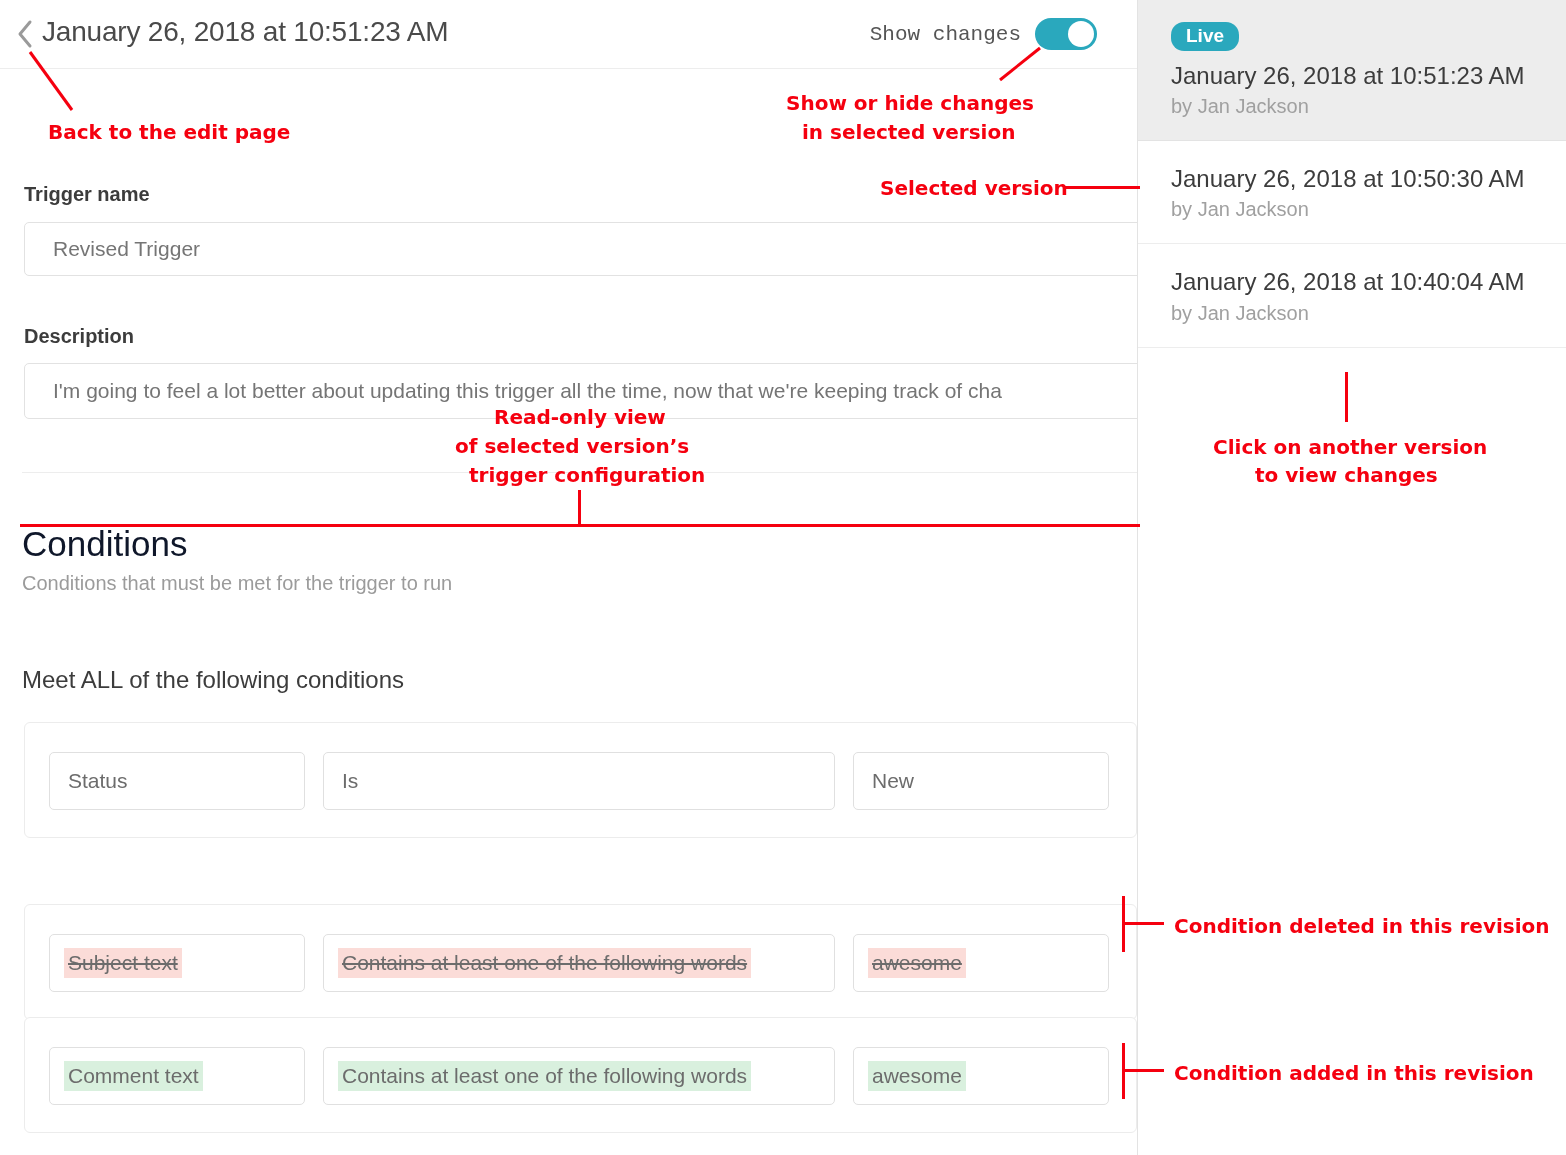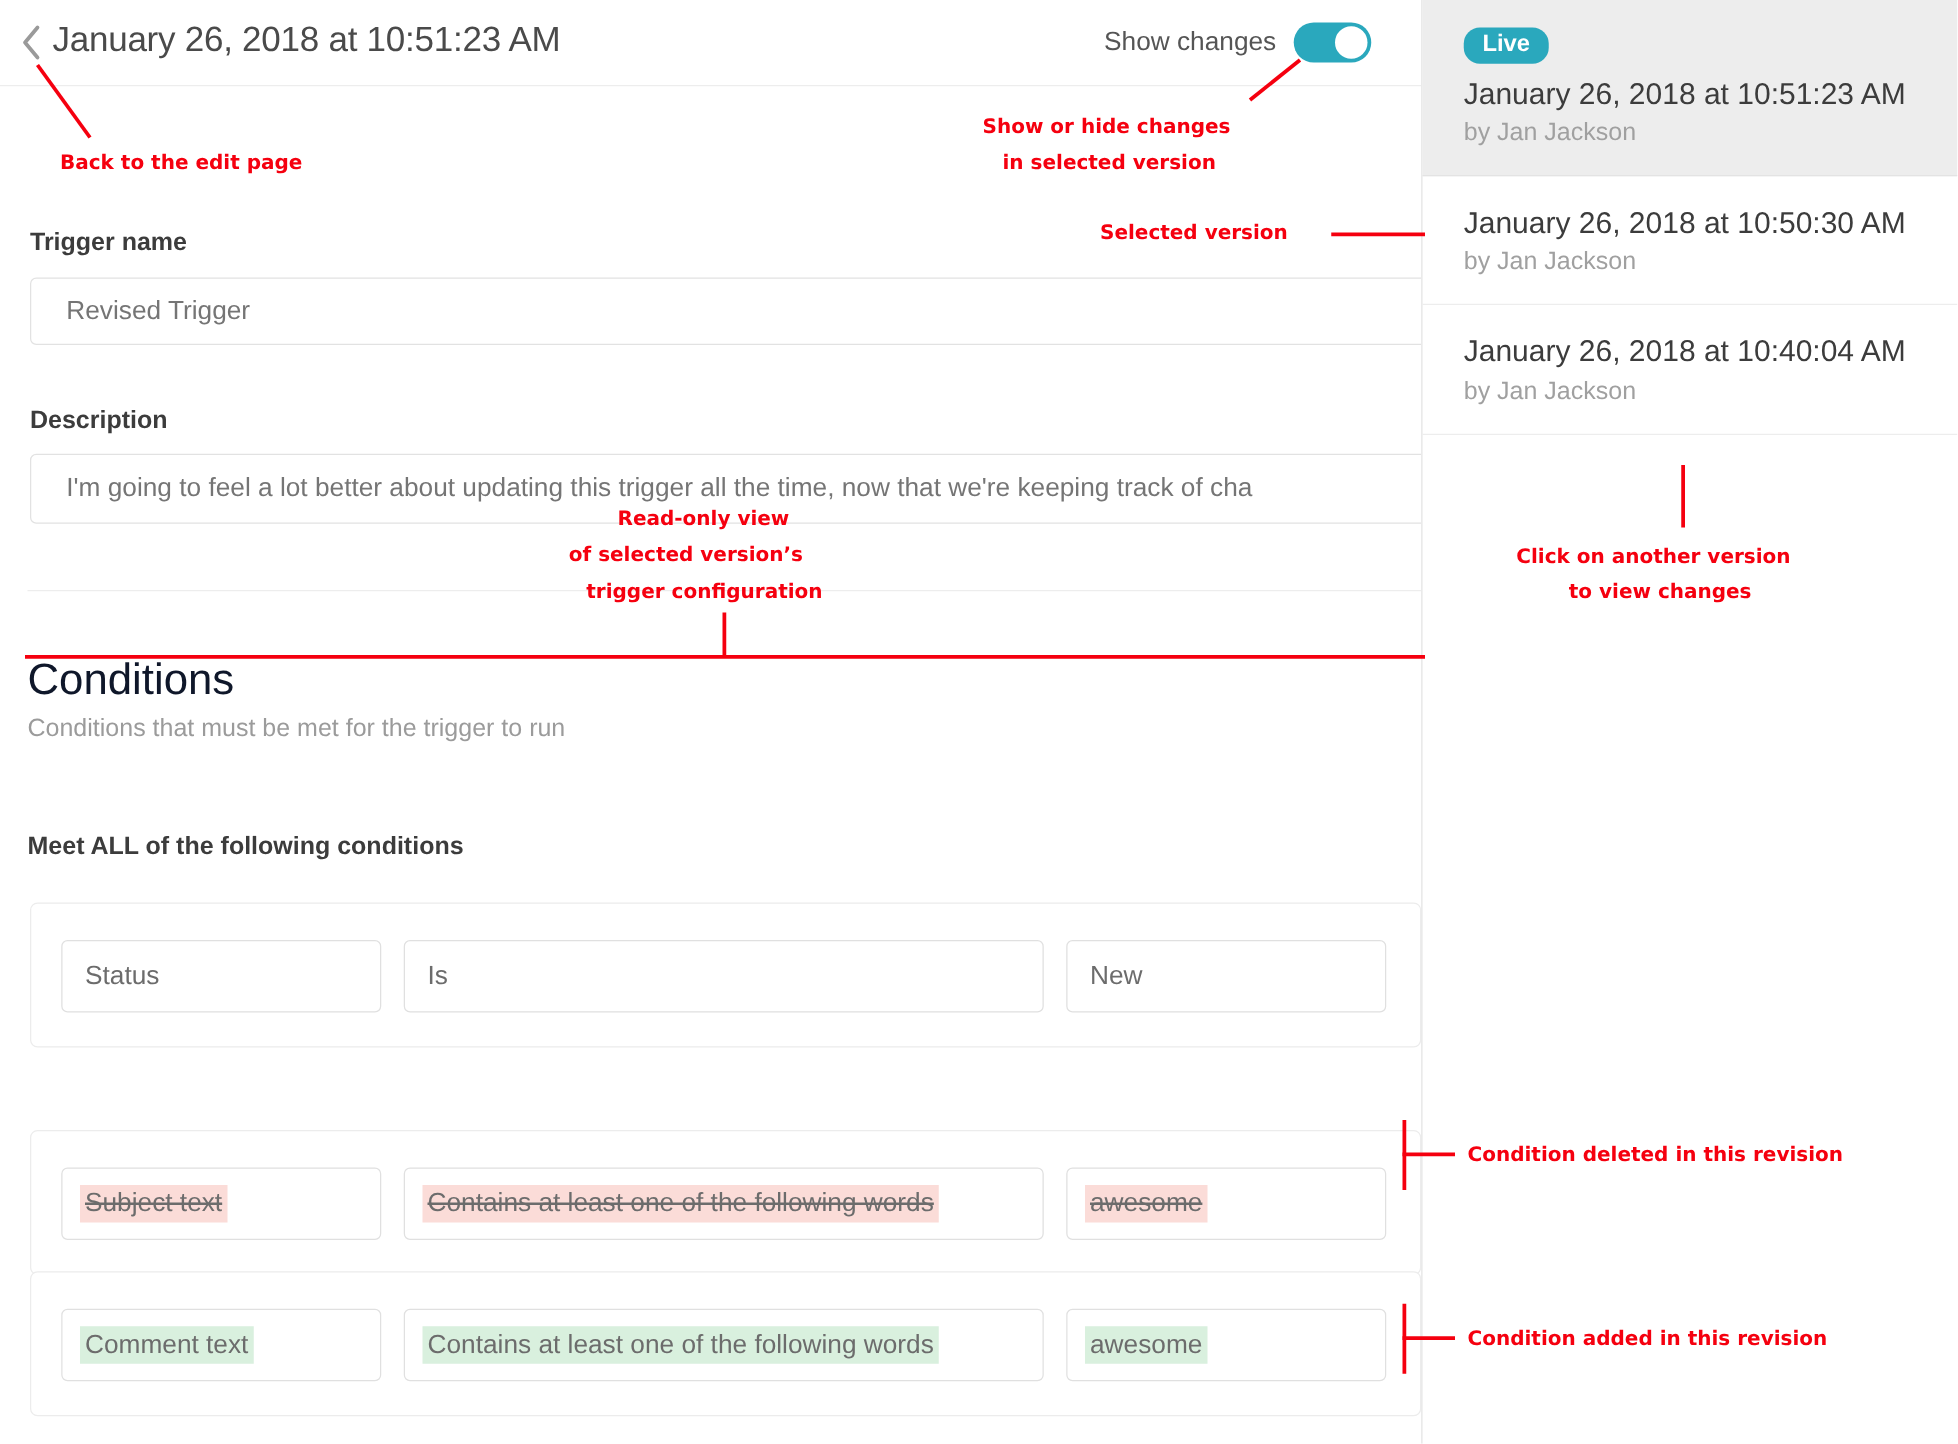--- a/index.html
+++ b/index.html
@@ -36,21 +36,21 @@
   }
   .back-chevron svg { display: block; }
   .top-title {
     position: absolute; left: 42px; top: 16px;
     font-size: 28px; color: #4a4a4a; font-weight: 400;
     letter-spacing: -0.2px;
     white-space: nowrap;
   }
   .show-changes-wrap {
     position: absolute; right: 40px; top: 18px;
-    display: flex; align-items: center; gap: 14px;
+    display: flex; align-items: center; gap: 14px; font-family: Liberation Mono, monospace;
   }
   .show-changes-label {
     font-size: 21px; color: #555; white-space: nowrap;
   }
   .toggle {
     width: 62px; height: 32px; border-radius: 16px;
     background: #2aa8bd; position: relative; cursor: pointer;
     flex: none;
   }
   .toggle .knob {
@@ -86,21 +86,21 @@
   }
 
   .section-title {
     font-size: 35px; color: #0f172a; font-weight: 400;
     margin-left: 22px;
   }
   .section-sub {
     font-size: 20px; color: #9b9b9b; margin-left: 22px;
   }
   .meet-all {
-    font-size: 20px; font-weight: bold; color: #3c3c3c; margin-left: 22px;
+    font-size: 24px; font-weight: normal; color: #3c3c3c; margin-left: 22px;
   }
 
   
   .cond-card {
     position: absolute; left: 24px;
     width: 1113px; height: 116px;
     border: 1px solid #ececec;
     border-radius: 6px;
     background: #fff;
   }
@@ -160,21 +160,21 @@
   }
   .rev-date { font-size: 24px; color: #3c3c3c; line-height: 1.3; }
   .rev-by   { font-size: 20px; color: #a0a0a0; margin-top: 4px; }
 
   
   .anno { position: absolute; pointer-events: none; }
   .anno-text {
     position: absolute;
     color: #f5000f;
     font-weight: bold;
-    font-size: 16px;
+    font-size: 20px;
     line-height: 1.32;
     white-space: pre;
     font-family: "DejaVu Sans", sans-serif;
   }
   .anno-line { position: absolute; background: #f5000f; }
 </style>
 </head>
 <body>
 
 <div class="app">

